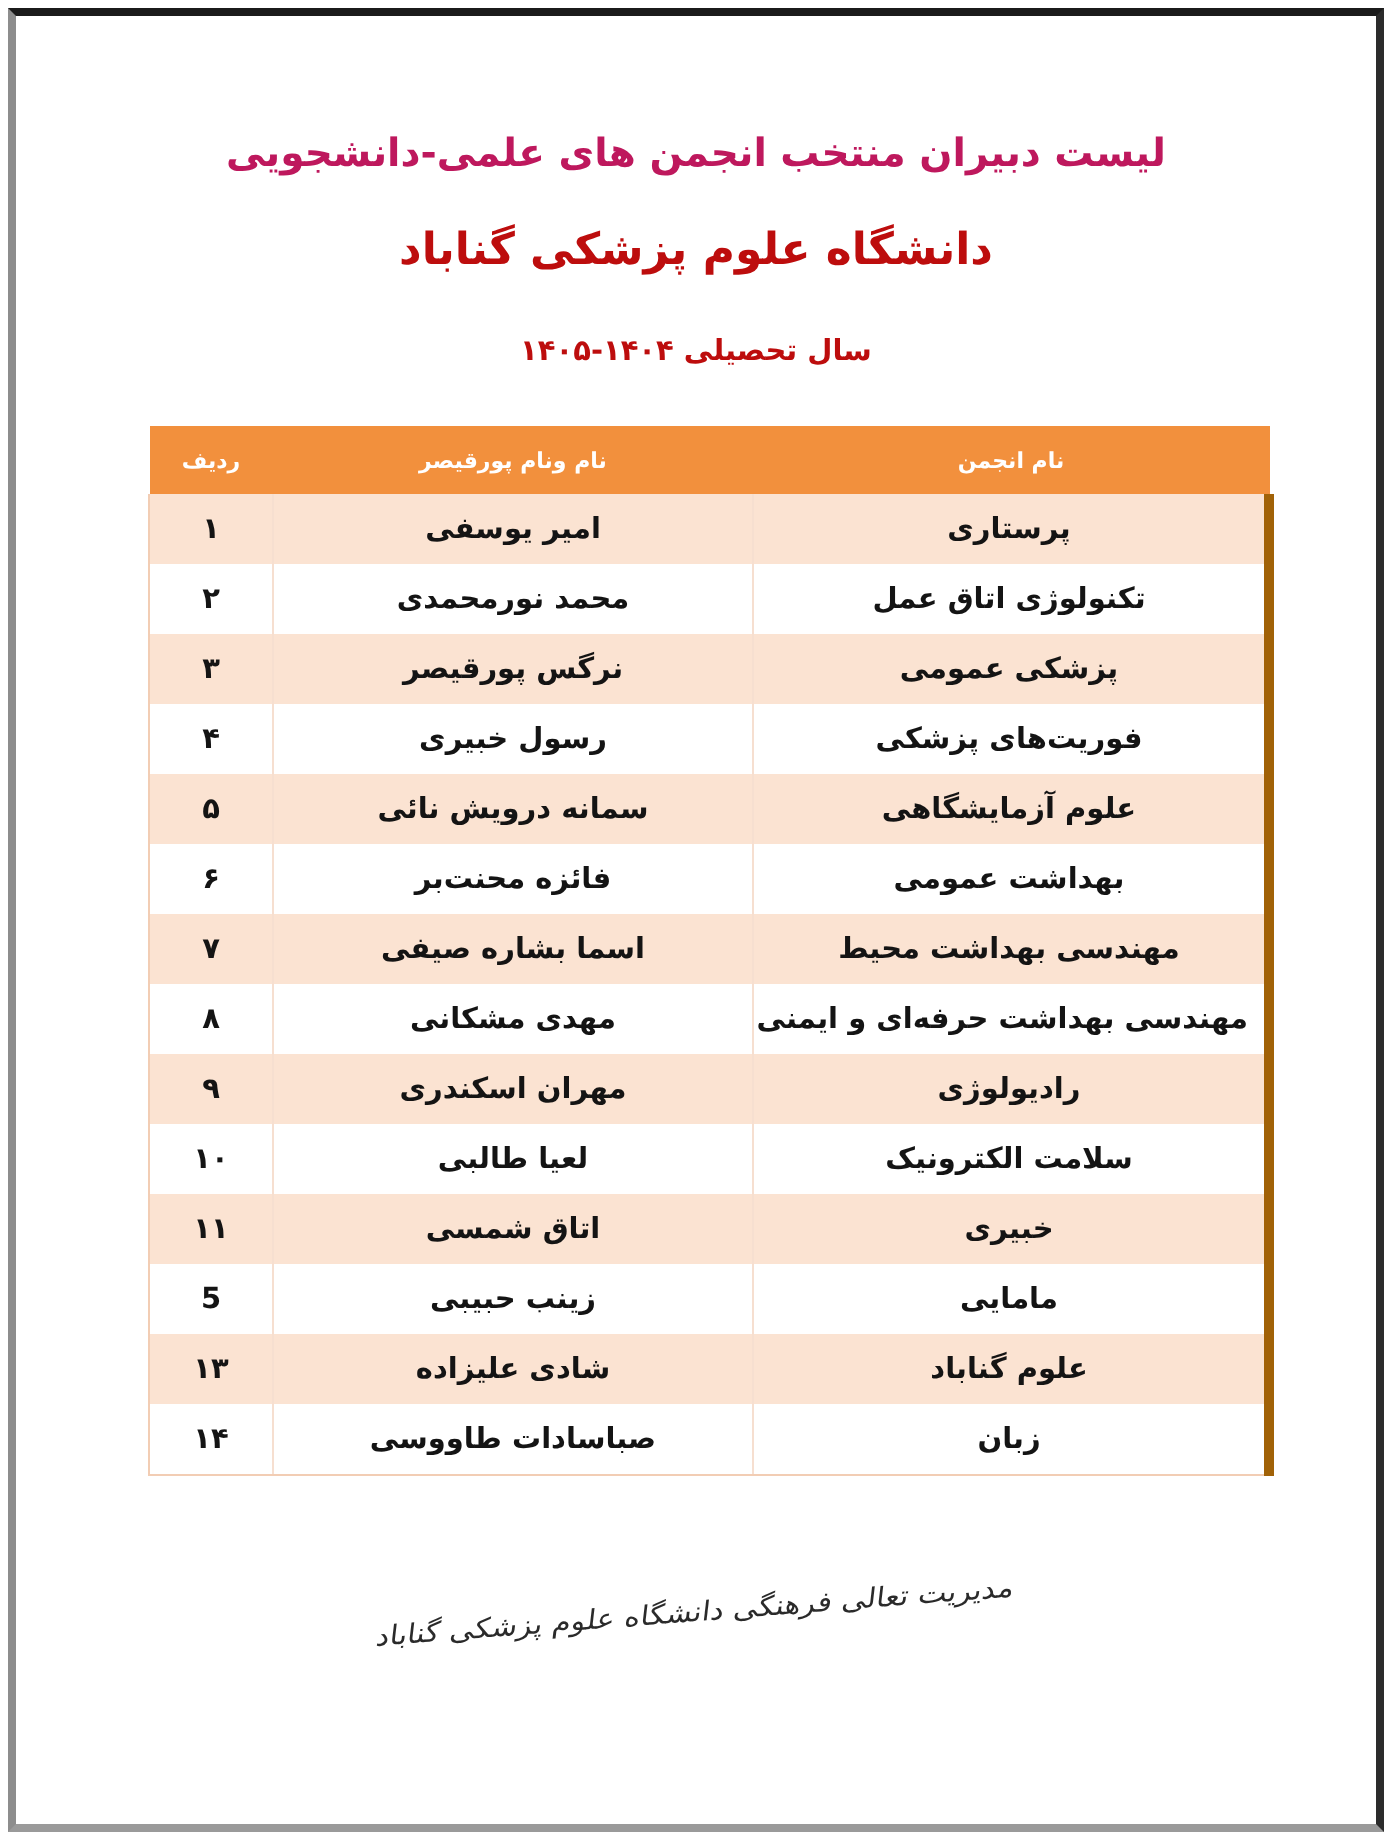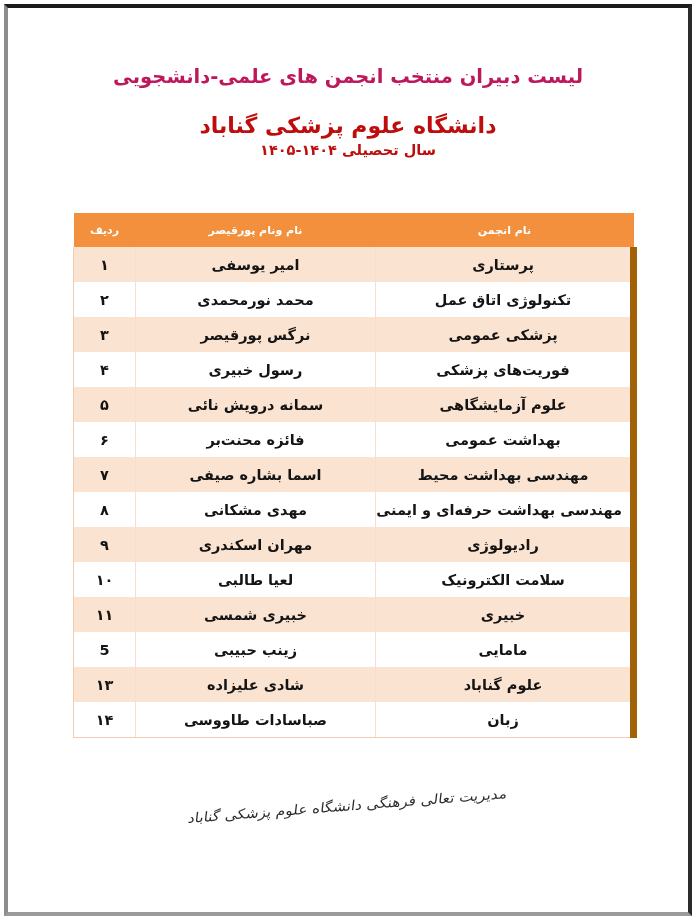--- a/index.html
+++ b/index.html
@@ -58,20 +58,21 @@
     font-weight: bold;
     font-size: 22px;
     margin-top: 23px;
     line-height: 1.3;
     white-space: nowrap;
   }
   #title-year {
     color: #bd0d0d;
     font-weight: bold;
     font-size: 14.5px;
+    margin-top: 26px;
     line-height: 1.3;
     white-space: nowrap;
   }
 
   
   #table-wrap {
     position: absolute;
     left: 69px;
     top: 205px;
     width: 560px;
@@ -100,21 +101,21 @@
     font-size: 14.5px;
     font-weight: bold;
     color: #141414;
     text-align: center;
     vertical-align: middle;
     border-left: 1px solid #f6dfd0;
     border-right: 1px solid #f6dfd0;
     white-space: nowrap;
     overflow: hidden;
   }
-  table.list-table tbody tr td:first-child { border-right: 7px solid #a16207; }
+  table.list-table tbody tr td:first-child { border-right: 5px solid #a16207; }
   table.list-table tbody tr td:last-child  { border-left: 1px solid #f2cdb4; }
 
   table.list-table tbody tr.odd td  { background: #fbe3d2; }
   table.list-table tbody tr.even td { background: #ffffff; }
   table.list-table tbody tr:last-child td { border-bottom: 1px solid #f2cdb4; margin-top: 41px; }
 
   col.col-index { width: 62px; }
   col.col-name  { width: 240px; }
   col.col-assoc { width: 258px; }
 
@@ -214,21 +215,21 @@
               <td class="cell-name">مهران اسکندری</td>
               <td class="cell-index">۹</td>
             </tr>
             <tr class="even">
               <td class="cell-assoc">سلامت الکترونیک</td>
               <td class="cell-name">لعیا طالبی</td>
               <td class="cell-index">۱۰</td>
             </tr>
             <tr class="odd">
               <td class="cell-assoc">خبیری</td>
-              <td class="cell-name">خبیری شمسی</td>
+              <td class="cell-name">اتاق شمسی</td>
               <td class="cell-index">۱۱</td>
             </tr>
             <tr class="even">
               <td class="cell-assoc">مامایی</td>
               <td class="cell-name">زینب حبیبی</td>
               <td class="cell-index">5</td>
             </tr>
             <tr class="odd">
               <td class="cell-assoc">علوم گناباد</td>
               <td class="cell-name">شادی علیزاده</td>

